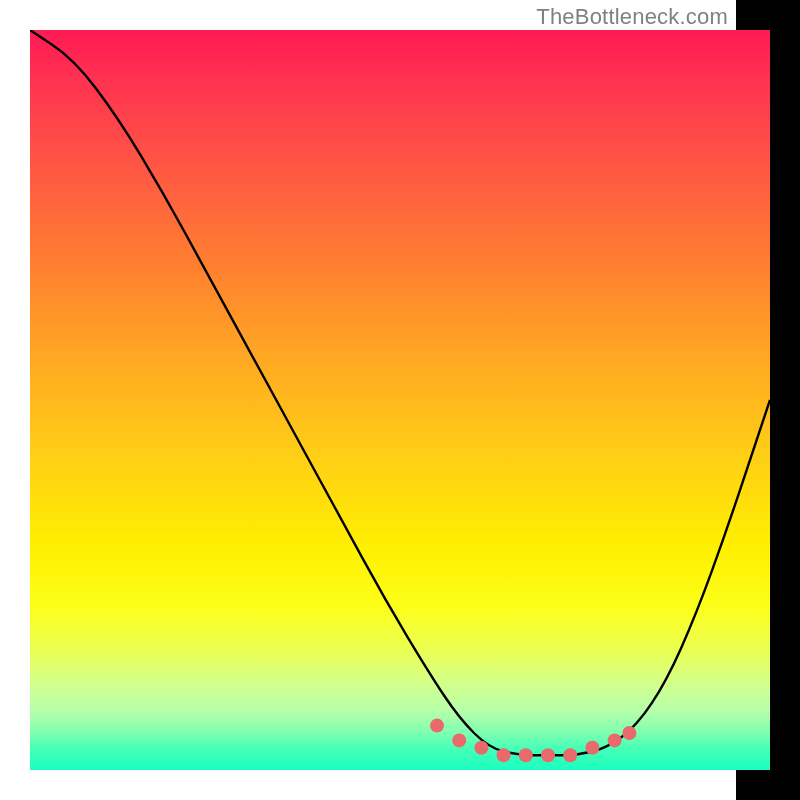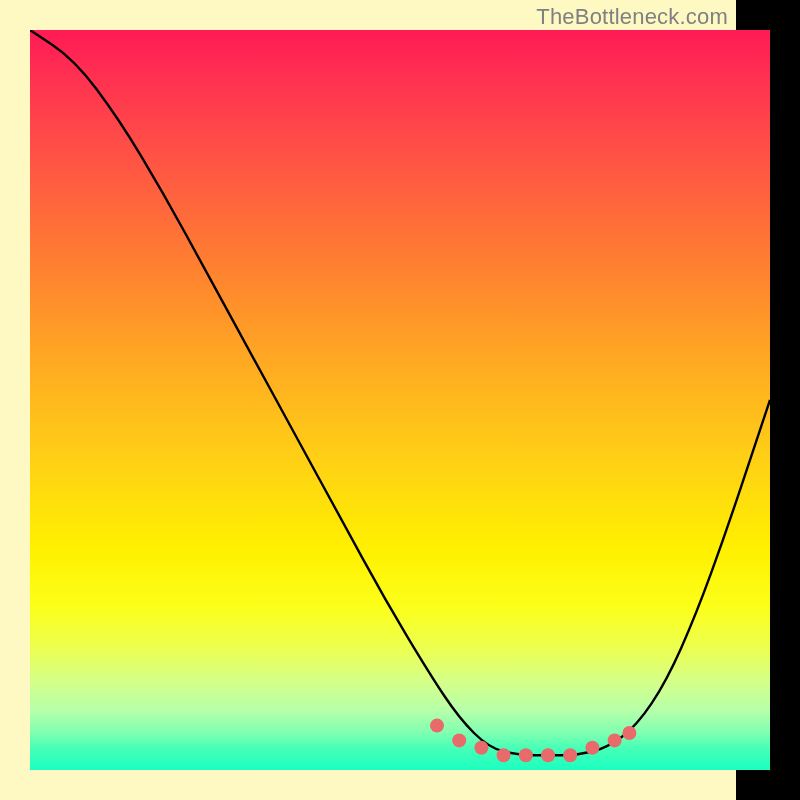--- a/index.html
+++ b/index.html
@@ -10,21 +10,21 @@
     background: #000;
     overflow: hidden;
     font-family: Arial, Helvetica, sans-serif;
   }
   .frame {
     position: absolute;
     left: 0;
     top: 0;
     width: 736px;
     height: 800px;
-    background: #fef9c3;
+    background: #ffffff;
   }
   .plot-bg {
     position: absolute;
     left: 30px;
     top: 30px;
     width: 740px;
     height: 740px;
     background: linear-gradient(to bottom,
       #ff1a55 0%,
       #ff3350 7%,

